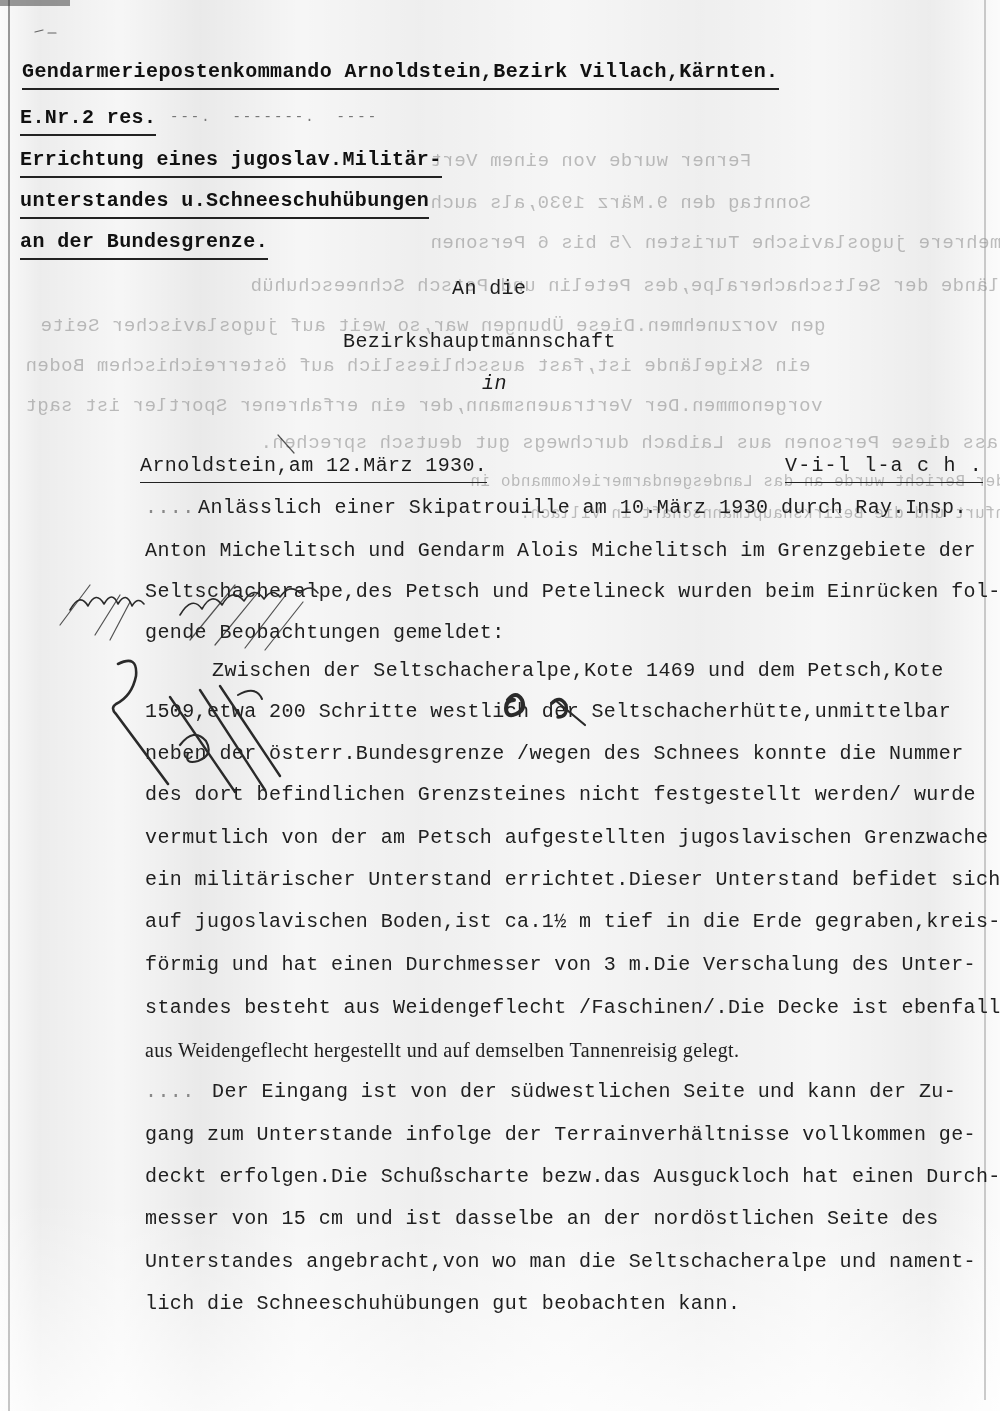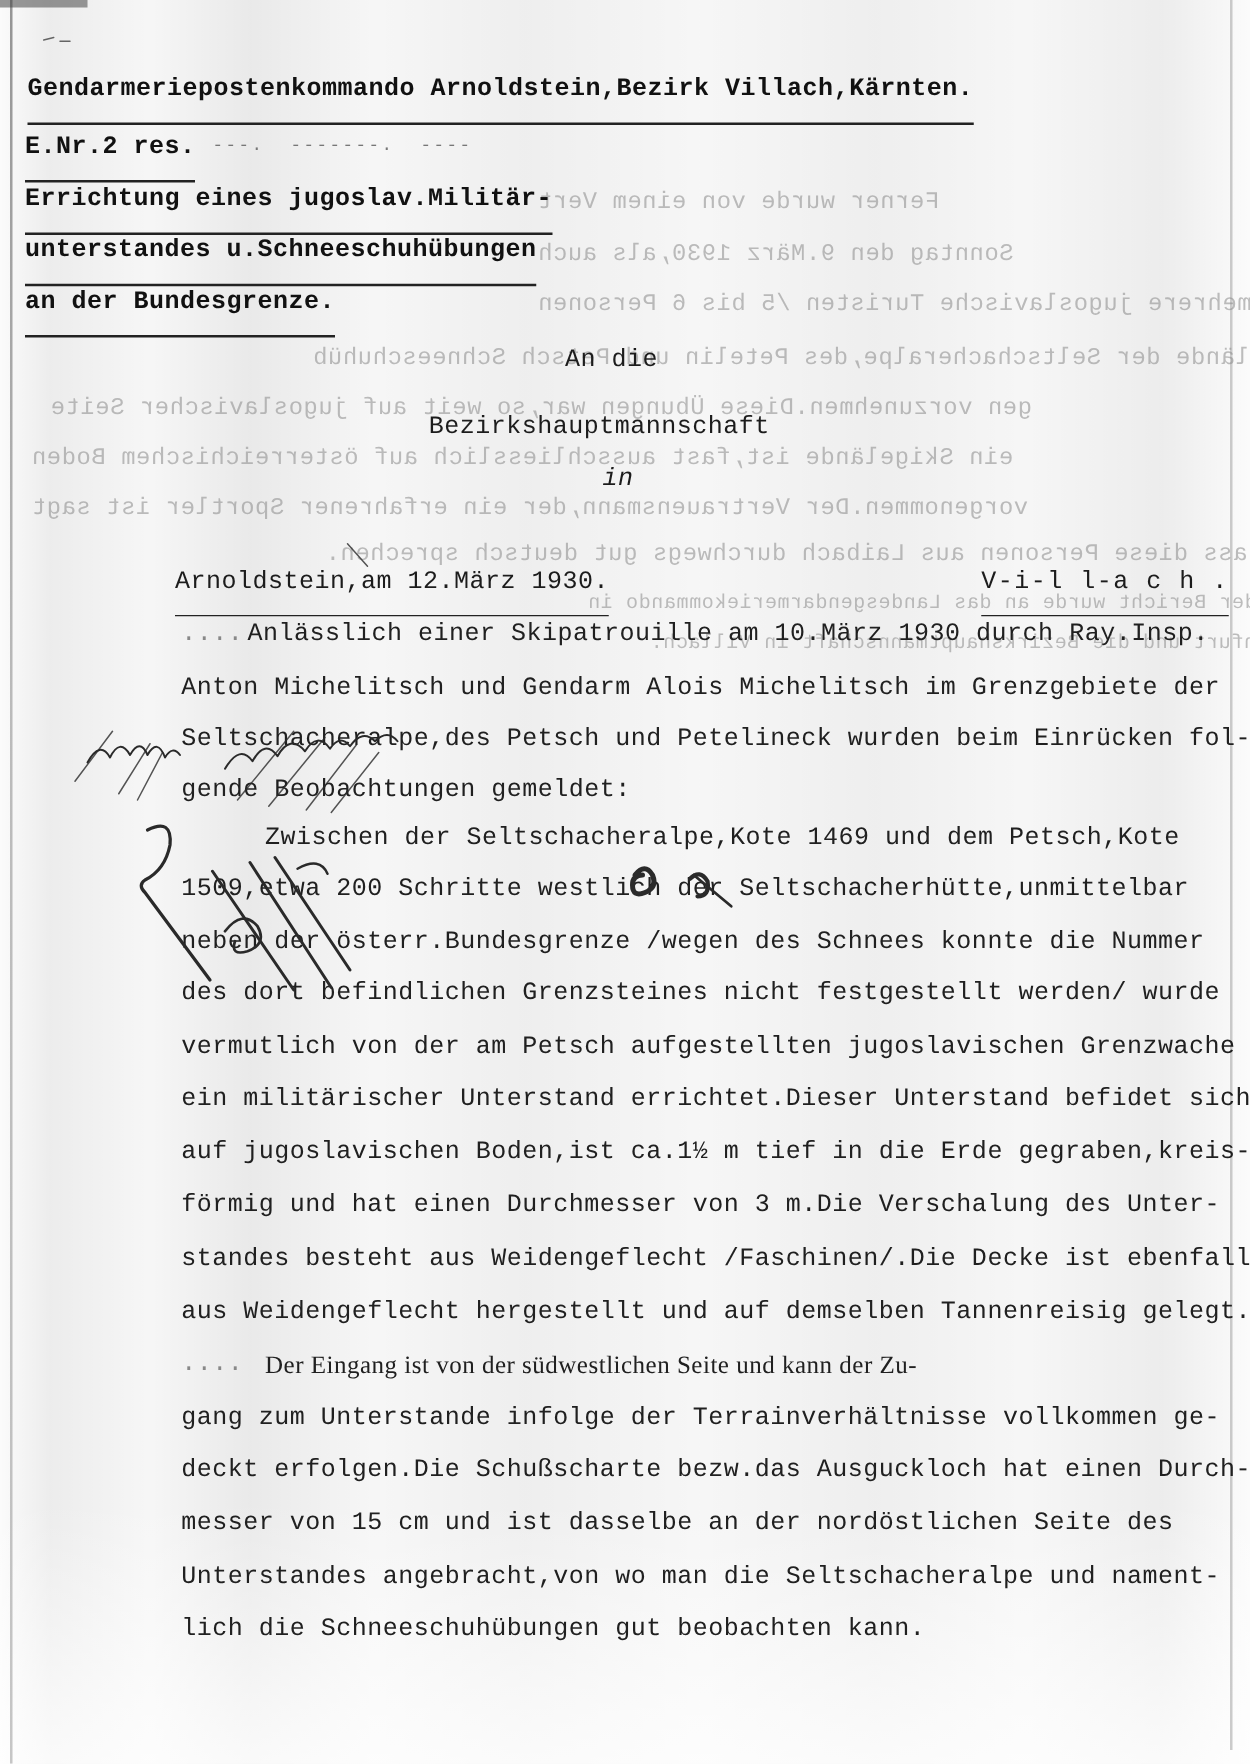--- a/index.html
+++ b/index.html
@@ -67,21 +67,21 @@
   }
 
   .t {
     position: absolute;
     white-space: pre;
     font-size: 20px;
     letter-spacing: 0.4px;
     line-height: 1;
   }
   .bold { font-weight: bold; color: #111; }
-  .u { border-bottom: 2px solid #222; padding-bottom: 16px; }
+  .u { border-bottom: 2px solid #222; padding-bottom: 6px; }
   .body-line { font-size: 20px; color: #202020; }
   .dash-fill { color: #777; letter-spacing: 2px; }
 
   .hand {
     position: absolute; left: 0; top: 0; width: 1000px; height: 1411px;
     pointer-events: none;
   }
 </style>
 </head>
 <body>
@@ -126,24 +126,24 @@
 
 <div class="t body-line" style="left:212px; top:661px;">Zwischen der Seltschacheralpe,Kote 1469 und dem Petsch,Kote</div>
 <div class="t body-line" style="left:145px; top:702px;">1509,etwa 200 Schritte westlich der Seltschacherhütte,unmittelbar</div>
 <div class="t body-line" style="left:145px; top:744px;">neben der österr.Bundesgrenze /wegen des Schnees konnte die Nummer</div>
 <div class="t body-line" style="left:145px; top:785px;">des dort befindlichen Grenzsteines nicht festgestellt werden/ wurde</div>
 <div class="t body-line" style="left:145px; top:828px;">vermutlich von der am Petsch aufgestellten jugoslavischen Grenzwache</div>
 <div class="t body-line" style="left:145px; top:870px;">ein militärischer Unterstand errichtet.Dieser Unterstand befidet sich</div>
 <div class="t body-line" style="left:145px; top:912px;">auf jugoslavischen Boden,ist ca.1½ m tief in die Erde gegraben,kreis-</div>
 <div class="t body-line" style="left:145px; top:955px;">förmig und hat einen Durchmesser von 3 m.Die Verschalung des Unter-</div>
 <div class="t body-line" style="left:145px; top:998px;">standes besteht aus Weidengeflecht /Faschinen/.Die Decke ist ebenfalls</div>
-<div class="t body-line" style="left:145px; top:1040px;">aus Weidengeflecht hergestellt und auf demselben Tannenreisig gelegt.</div>
+<div class="t body-line" style="left:145px; top:1040px;font-family:Liberation Serif, serif;">aus Weidengeflecht hergestellt und auf demselben Tannenreisig gelegt.</div>
 
 <div class="t body-line" style="left:145px; top:1082px;"><span style="color:#888;">....</span></div>
-<div class="t body-line" style="left:212px; top:1082px;font-family:Liberation Serif, serif;">Der Eingang ist von der südwestlichen Seite und kann der Zu-</div>
+<div class="t body-line" style="left:212px; top:1082px;">Der Eingang ist von der südwestlichen Seite und kann der Zu-</div>
 <div class="t body-line" style="left:145px; top:1125px;">gang zum Unterstande infolge der Terrainverhältnisse vollkommen ge-</div>
 <div class="t body-line" style="left:145px; top:1167px;">deckt erfolgen.Die Schußscharte bezw.das Ausguckloch hat einen Durch-</div>
 <div class="t body-line" style="left:145px; top:1209px;">messer von 15 cm und ist dasselbe an der nordöstlichen Seite des</div>
 <div class="t body-line" style="left:145px; top:1252px;text-align:center;">Unterstandes angebracht,von wo man die Seltschacheralpe und nament-</div>
 <div class="t body-line" style="left:145px; top:1294px;">lich die Schneeschuhübungen gut beobachten kann.</div>
 
 <svg class="hand" viewBox="0 0 1000 1411">
   <g fill="none" stroke="#2a2a2a" stroke-linecap="round" stroke-linejoin="round">
 
     <path d="M70 610 q10 -18 18 -4 q8 -16 16 -2 q8 -14 14 0 q8 -14 14 2 q6 -10 12 -2" stroke-width="1.6"></path>

